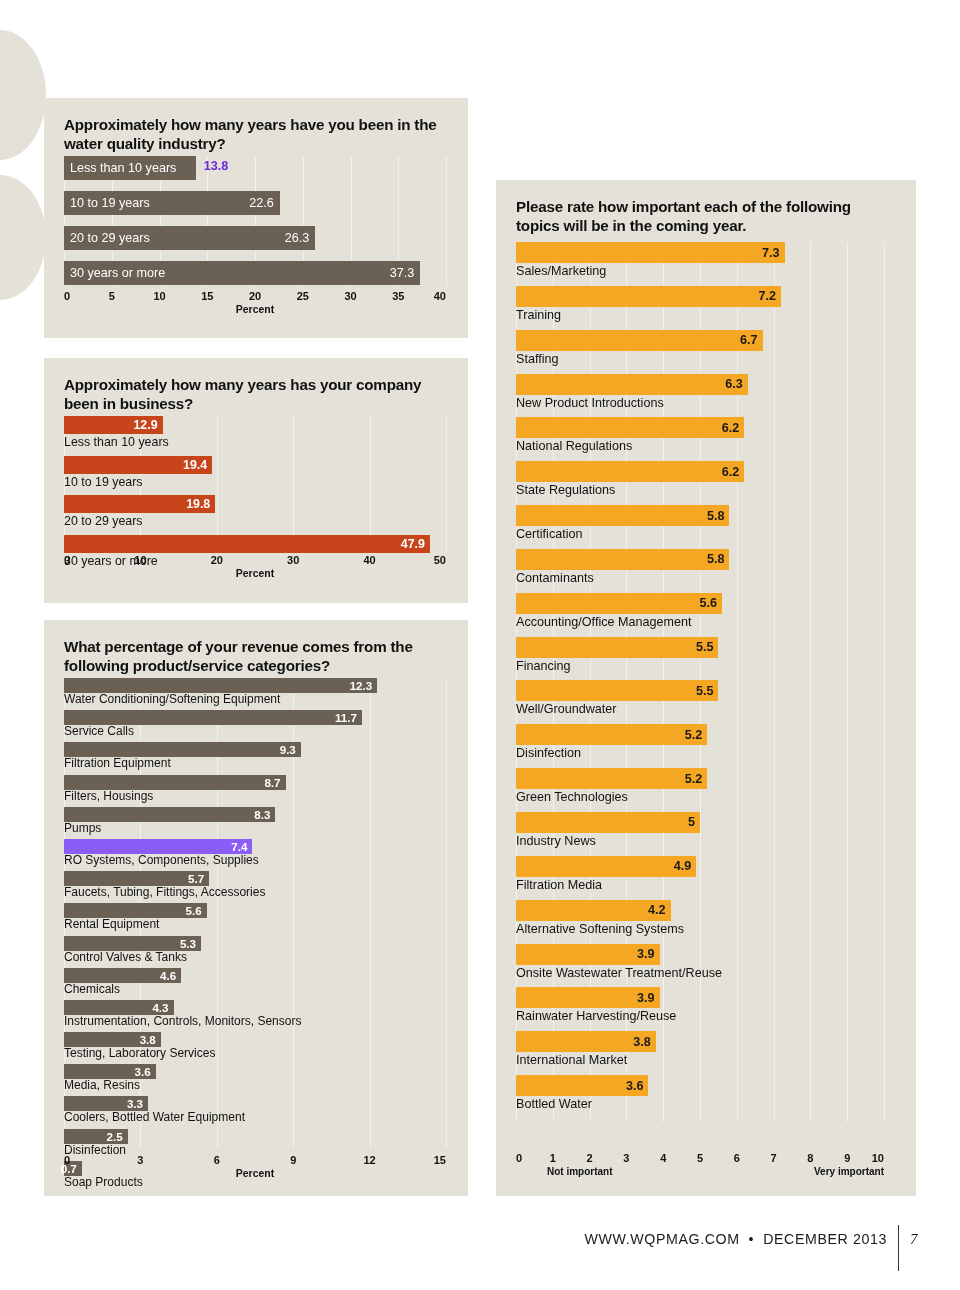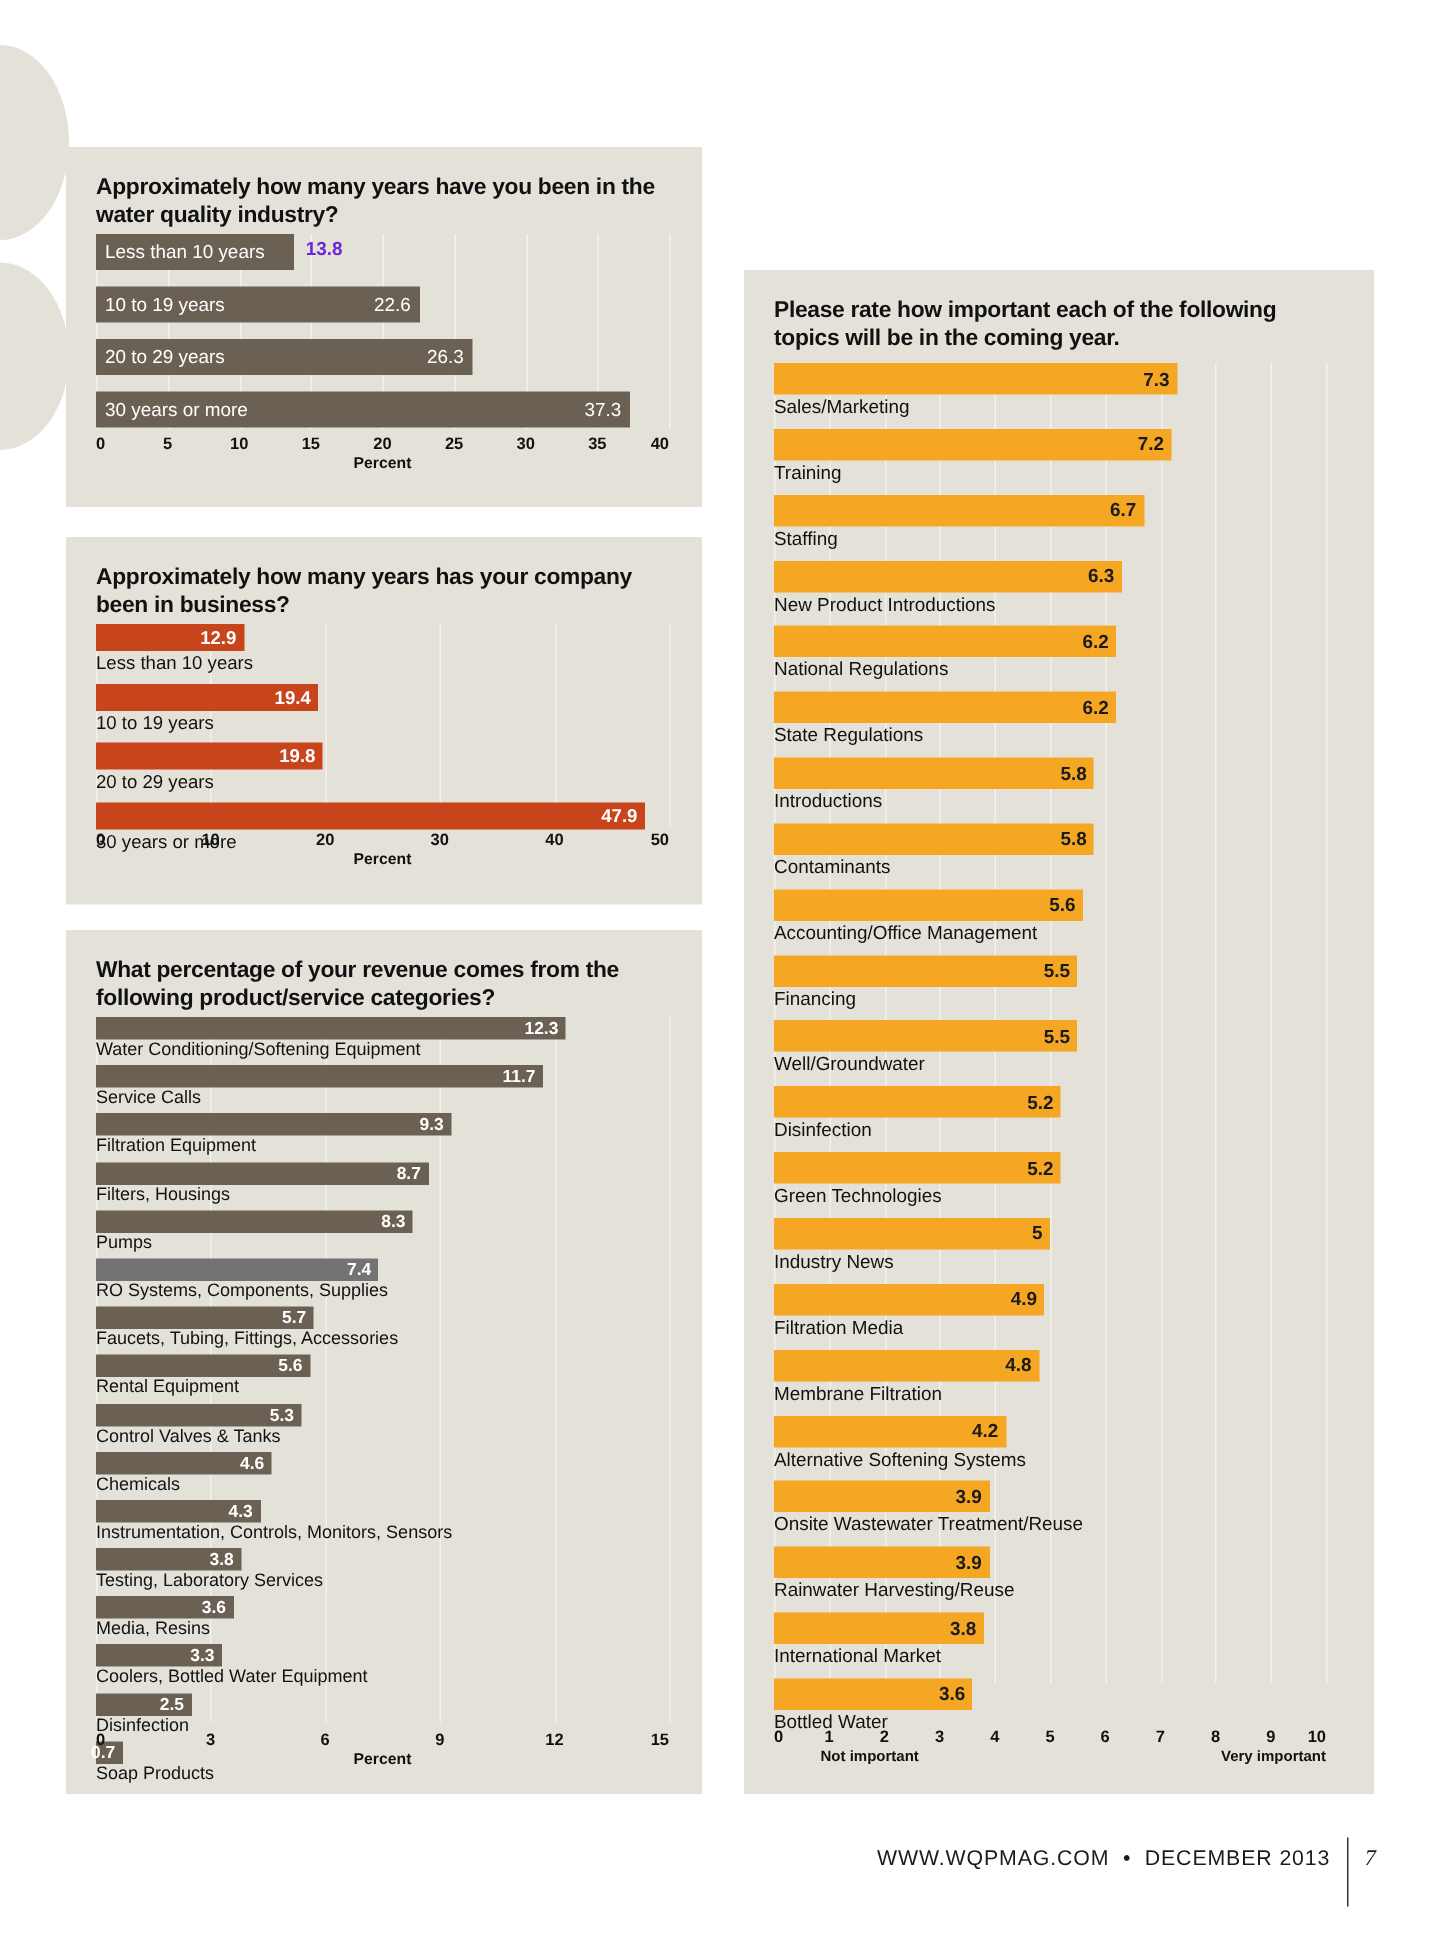--- a/index.html
+++ b/index.html
@@ -238,21 +238,21 @@
             </div>
             <div class="cat">Filters, Housings</div>
           </div>
           <div class="rowB">
             <div class="bar" style="width: 211.373px; background: rgb(107, 96, 84);">
               <span class="valin">8.3</span>
             </div>
             <div class="cat">Pumps</div>
           </div>
           <div class="rowB">
-            <div class="bar" style="width: 188.453px; background: #737373;">
+            <div class="bar" style="width: 188.453px; background: #8b5cf6;">
               <span class="valin">7.4</span>
             </div>
             <div class="cat">RO Systems, Components, Supplies</div>
           </div>
           <div class="rowB">
             <div class="bar" style="width: 145.16px; background: rgb(107, 96, 84);">
               <span class="valin">5.7</span>
             </div>
             <div class="cat">Faucets, Tubing, Fittings, Accessories</div>
           </div>
@@ -373,21 +373,21 @@
           <div class="rowB">
             <div class="bar" style="width: 228.16px; background: rgb(245, 166, 35);">
               <span class="valin">6.2</span>
             </div>
             <div class="cat">State Regulations</div>
           </div>
           <div class="rowB">
             <div class="bar" style="width: 213.44px; background: rgb(245, 166, 35);">
               <span class="valin">5.8</span>
             </div>
-            <div class="cat">Introductions</div>
+            <div class="cat">Certification</div>
           </div>
           <div class="rowB">
             <div class="bar" style="width: 213.44px; background: rgb(245, 166, 35);">
               <span class="valin">5.8</span>
             </div>
             <div class="cat">Contaminants</div>
           </div>
           <div class="rowB">
             <div class="bar" style="width: 206.08px; background: rgb(245, 166, 35);">
               <span class="valin">5.6</span>
@@ -422,26 +422,20 @@
             <div class="bar" style="width: 184px; background: rgb(245, 166, 35);">
               <span class="valin">5</span>
             </div>
             <div class="cat">Industry News</div>
           </div>
           <div class="rowB">
             <div class="bar" style="width: 180.32px; background: rgb(245, 166, 35);">
               <span class="valin">4.9</span>
             </div>
             <div class="cat">Filtration Media</div>
-          </div>
-          <div class="rowB">
-            <div class="bar" style="width: 176.64px; background: rgb(245, 166, 35);">
-              <span class="valin">4.8</span>
-            </div>
-            <div class="cat">Membrane Filtration</div>
           </div>
           <div class="rowB">
             <div class="bar" style="width: 154.56px; background: rgb(245, 166, 35); text-align: right;">
               <span class="valin">4.2</span>
             </div>
             <div class="cat">Alternative Softening Systems</div>
           </div>
           <div class="rowB">
             <div class="bar" style="width: 143.52px; background: rgb(245, 166, 35);">
               <span class="valin">3.9</span>

